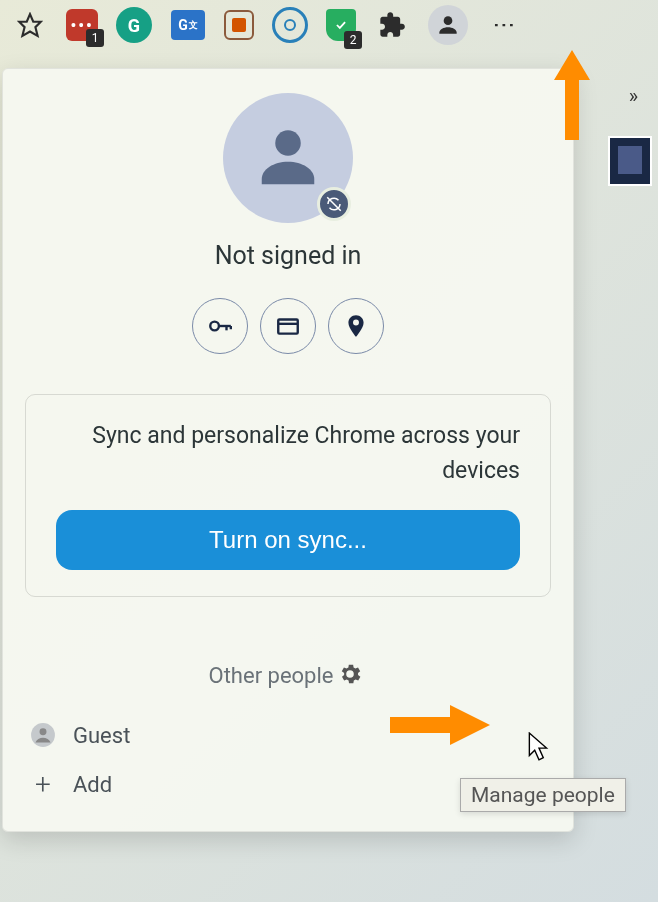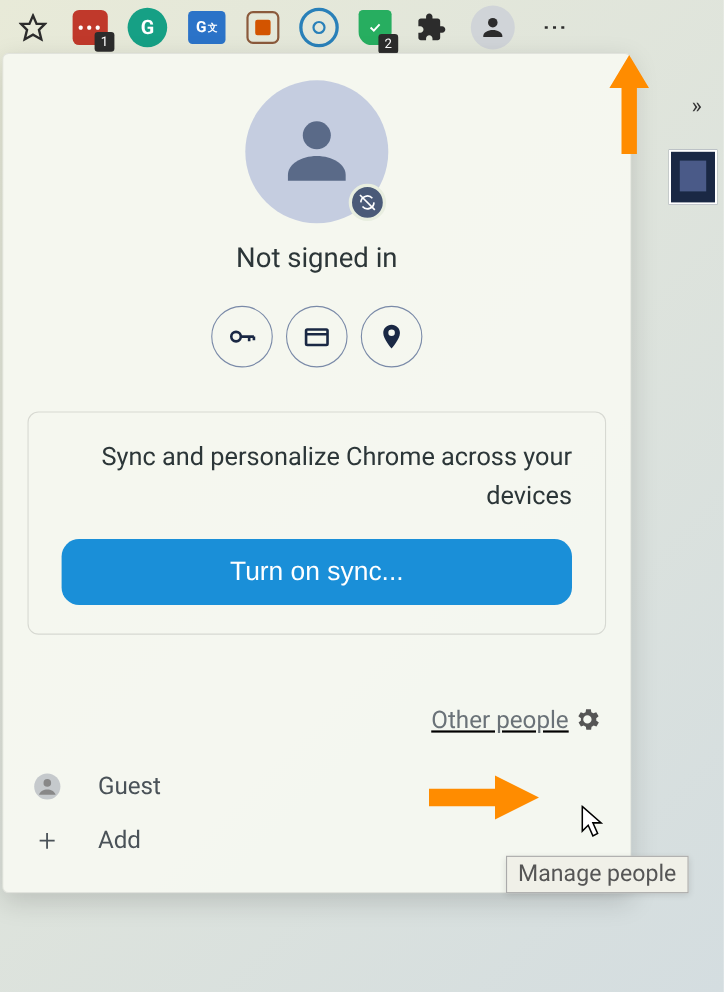--- a/index.html
+++ b/index.html
@@ -58,21 +58,21 @@
       background: #d0d4d8;
       width: 40px;
       height: 40px;
     }
     .profile-circle svg { width: 26px; height: 26px; }
     .menu-dots { font-size: 22px; color: #2c2c2c; writing-mode: vertical-lr; line-height: 0.5; }
 
     
     .profile-panel {
       position: absolute;
-      top: 48px;
+      top: 68px;
       left: 2px;
       width: 572px;
       background: rgba(245,248,240,0.95);
       border: 1px solid rgba(0,0,0,0.08);
       border-radius: 6px;
       box-shadow: 0 8px 24px rgba(0,0,0,0.15);
       padding-top: 24px;
       padding-bottom: 20px;
     }
 
@@ -156,40 +156,39 @@
     }
 
     .divider-space { height: 60px; }
 
     .other-section {
       padding: 0 22px;
     }
     .other-header {
       display: flex;
       align-items: center;
-      justify-content: flex-end;
+      justify-content: center;
       margin-bottom: 18px;
-      text-decoration: underline;
     }
     .other-title {
       font-size: 22px;
       color: #6a7278;
     }
     .gear-btn {
       background: transparent;
       border: none;
       cursor: pointer;
       padding: 4px;
     }
     .gear-btn svg { width: 26px; height: 26px; }
 
     .people-row {
       display: flex;
       align-items: center;
-      gap: 32px;
+      gap: 16px;
       padding: 10px 4px;
       font-size: 22px;
       color: #4a5258;
       cursor: pointer;
     }
     .people-row .row-icon { width: 28px; display: flex; align-items: center; justify-content: center; }
     .people-row svg { width: 26px; height: 26px; }
     .plus-icon { font-size: 28px; color: #4a5258; font-weight: 300; }
 
     

